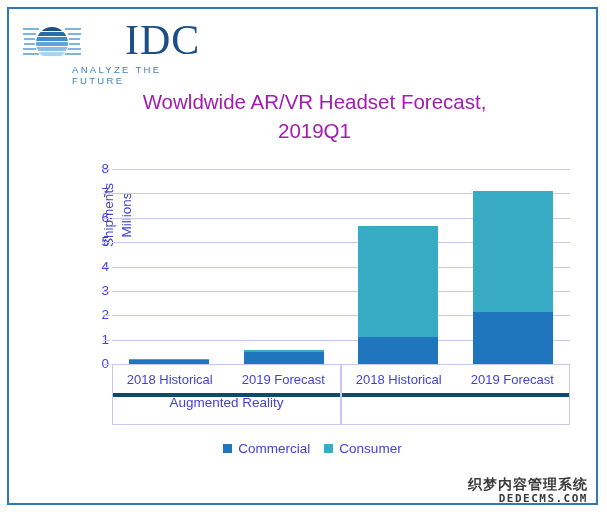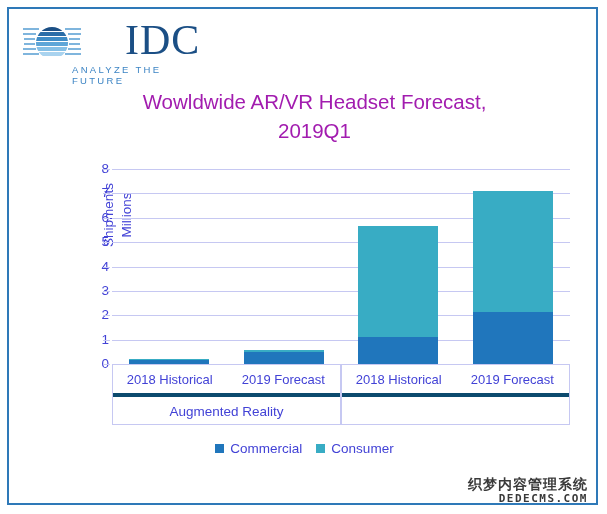--- a/index.html
+++ b/index.html
@@ -70,27 +70,27 @@
     border-bottom:1px solid #c6c8f2;
     box-sizing:border-box;
   }
   .catlabels{
     position:absolute;left:0;top:0;width:100%;height:32px;
     display:flex;align-items:center;
     border-bottom:4px solid #0c4a6e;box-sizing:border-box;
   }
   .catlabel{flex:1;text-align:center;color:#4242d6;font-size:13px;}
   .grouplabel{
-    position:absolute;left:0;top:32px;width:100%;height:28px;
+    position:absolute;left:0;top:23px;width:100%;height:28px;
     display:flex;align-items:center;justify-content:center;
     color:#4242d6;font-size:13.5px;
   }
   
   #legend{
-    position:absolute;left:0;top:432px;width:591px;
+    position:absolute;left:8px;top:432px;width:591px;
     display:flex;justify-content:center;align-items:center;gap:14px;
   }
   .legend-item{display:flex;align-items:center;gap:6px;}
   .swatch{width:9px;height:9px;display:inline-block;}
   .legend-text{color:#4242d6;font-size:13.5px;}
   
   #source{
     position:absolute;left:23px;top:470px;
     color:#4242d6;font-size:13px;
   }

